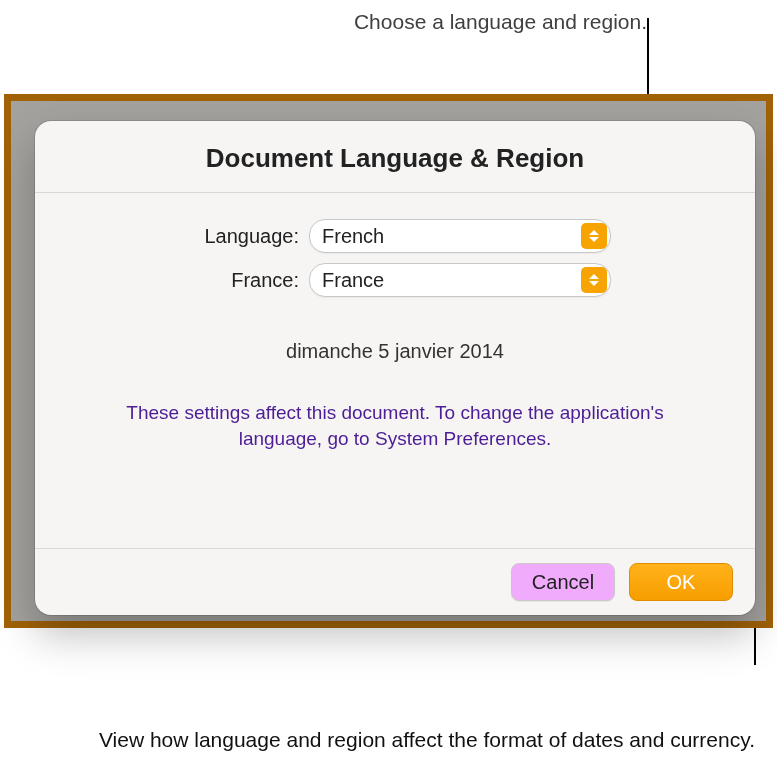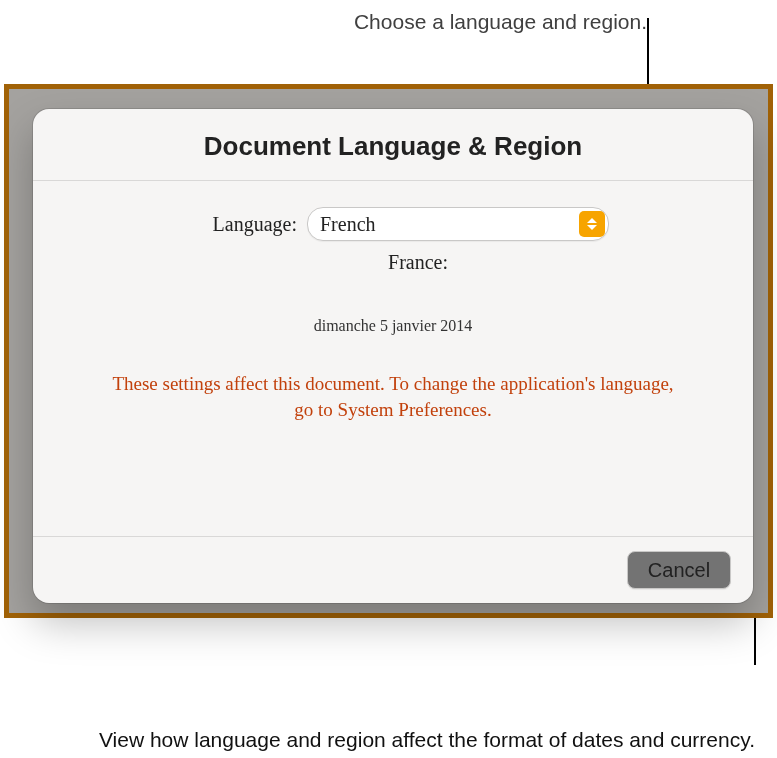--- a/index.html
+++ b/index.html
@@ -73,24 +73,24 @@
     top: 390px;
     width: 183px;
     height: 2px;
     background: #000;
   }
 
   
   .surround {
     position: absolute;
     left: 4px;
-    top: 84px;
+    top: 94px;
     width: 769px;
     height: 534px;
-    border: 5px solid #a16207;
+    border: 7px solid #a16207;
     background: #a4a29f;
   }
 
   
   .dialog {
     position: absolute;
     left: 24px;
     top: 20px;
     width: 720px;
     height: 494px;
@@ -111,21 +111,20 @@
     font-weight: 700;
     color: #222;
   }
 
   .dialog-body {
     flex: 1;
     padding: 26px 60px 10px 60px;
     display: flex;
     flex-direction: column;
     align-items: center;
-    font-family: Liberation Serif, serif;
   }
 
   .form-row {
     display: flex;
     align-items: center;
     margin-bottom: 10px;
   }
   .form-label {
     width: 130px;
     text-align: right;
@@ -165,31 +164,31 @@
     width: 0; height: 0;
     border-left: 5px solid transparent;
     border-right: 5px solid transparent;
   }
   .chev-up { border-bottom: 5px solid #fff; }
   .chev-down { border-top: 5px solid #fff; }
 
   .preview {
     margin-top: 30px;
     text-align: center;
-    font-size: 16px;
+    font-size: 20px;
     color: #333;
     line-height: 1.45;
   }
   .preview-row2 { display: inline-block; }
   .preview-row2 > span { margin: 0 8px; }
 
   .helptext {
     margin-top: 34px;
     font-size: 19px;
-    color: #c2410c;
+    color: #4c1d95;
     text-align: center;
     max-width: 580px;
     line-height: 1.35;
   }
 
   .dialog-footer {
     border-top: 1px solid #d9d8d7;
     padding: 14px 22px;
     display: flex;
     justify-content: flex-end;
@@ -199,21 +198,21 @@
     min-width: 104px;
     height: 38px;
     border-radius: 8px;
     font-size: 20px;
     display: flex;
     align-items: center;
     justify-content: center;
     cursor: default;
   }
   .btn-cancel {
-    background: #737373;
+    background: #f0abfc;
     border: 1px solid #c9c8c7;
     color: #222;
     box-shadow: 0 1px 1px rgba(0,0,0,0.06);
   }
   .btn-ok {
     background: linear-gradient(#ffb21a, #f79e00);
     border: 1px solid #e08e00;
     color: #fff;
     font-weight: 500;
   }
@@ -246,29 +245,37 @@
           <span>French</span>
           <span class="popup-arrows">
             <span class="chev-up"></span>
             <span class="chev-down"></span>
           </span>
         </div>
       </div>
 
       <div class="form-row">
         <div class="form-label">France:</div>
+        <div class="popup">
+          <span>France</span>
+          <span class="popup-arrows">
+            <span class="chev-up"></span>
+            <span class="chev-down"></span>
+          </span>
+        </div>
       </div>
 
       <div class="preview">
         <div>dimanche 5 janvier 2014</div>
       </div>
 
       <div class="helptext">These settings affect this document. To change the application's language, go to System Preferences.</div>
 
     </div>
 
     <div class="dialog-footer">
       <div class="btn btn-cancel">Cancel</div>
+      <div class="btn btn-ok">OK</div>
     </div>
 
   </div>
 
 </div>
 
 </body></html>

